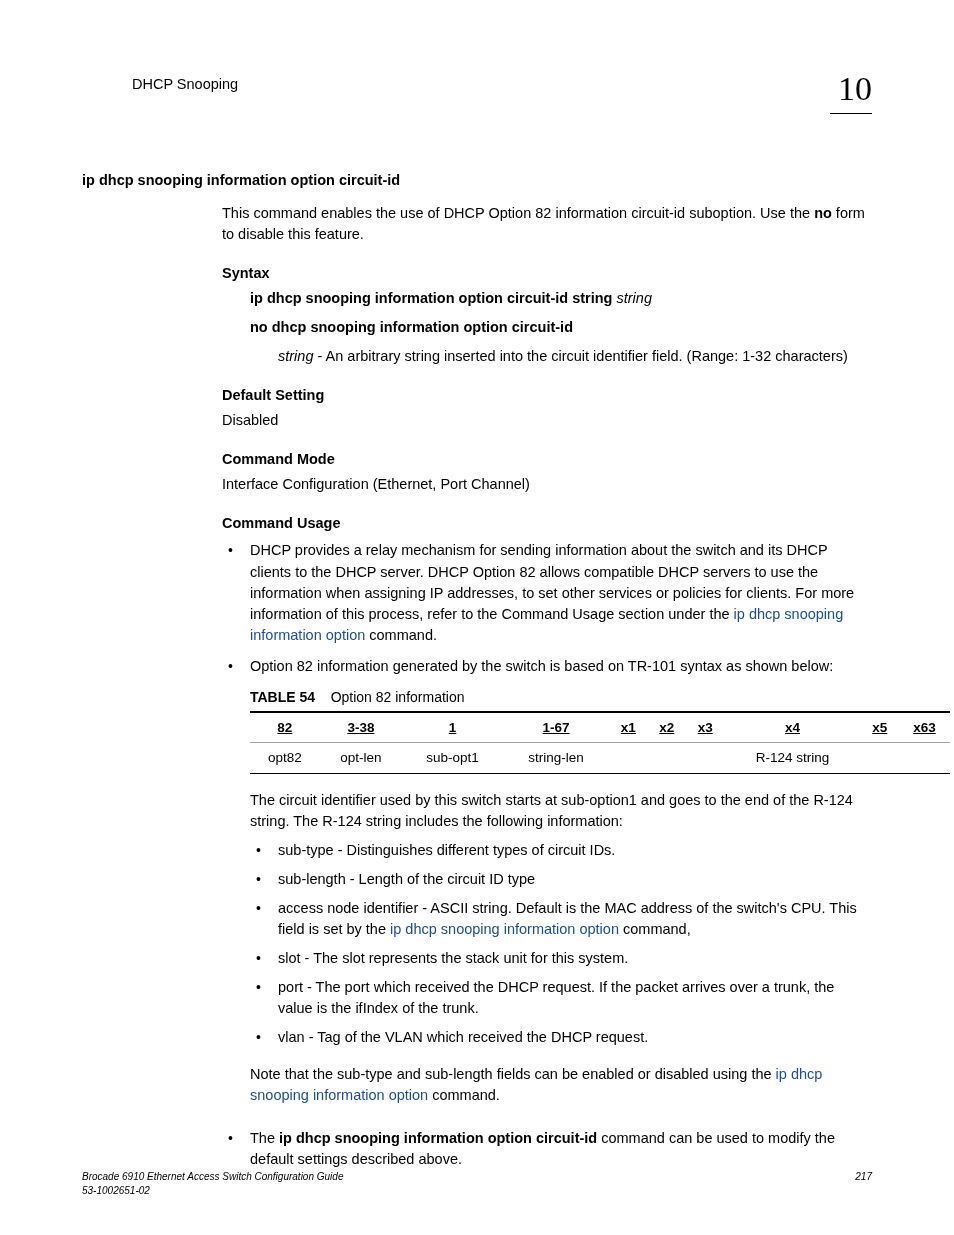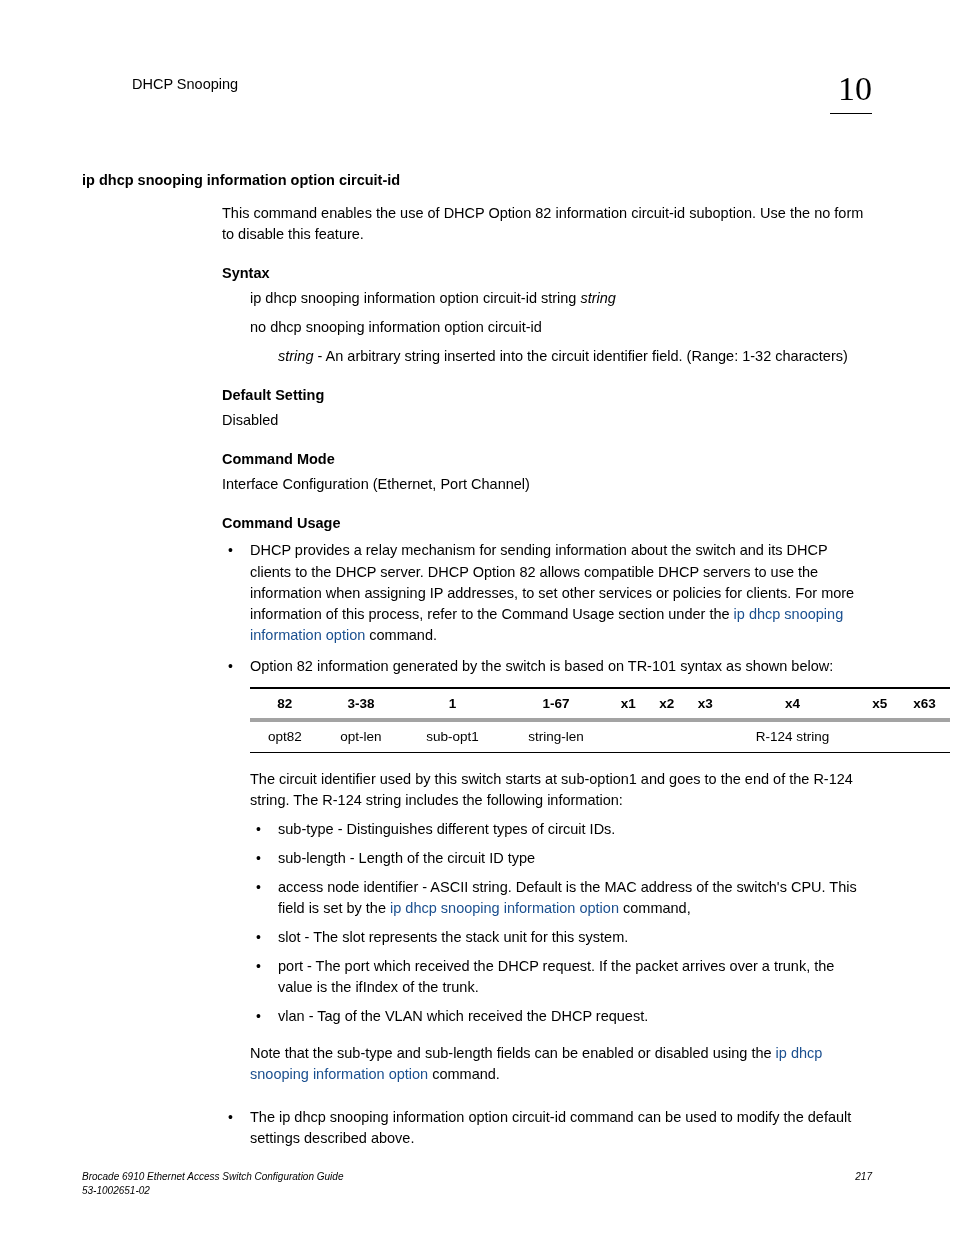--- a/index.html
+++ b/index.html
@@ -92,38 +92,39 @@
     margin-bottom: 8px;
   }
   ul.sub-bullets > li::before {
     content: "•";
     position: absolute;
     left: 6px;
     top: 0;
     font-size: 14px;
   }
   .link { color: #1a4f8f; }
-  .bold { font-weight: normal; }
+  .bold { font-weight: bold; }
   .italic { font-style: italic; }
   .table-caption {
     margin-top: 10px;
     margin-left: 168px;
     font-size: 14px;
   }
   .table-caption .tbl-label { font-weight: bold; }
   table.opt82 {
     margin-left: 168px;
     margin-top: 4px;
     border-collapse: collapse;
     width: 700px;
     font-size: 13.5px;
   }
   table.opt82 thead tr {
     border-top: 2px solid #000;
-    border-bottom: 4px solid #a3a3a3;
+    border-bottom: 1px solid #a3a3a3;
+    text-decoration: underline;
   }
   table.opt82 tbody tr {
     border-bottom: 1px solid #000;
   }
   table.opt82 th, table.opt82 td {
     padding: 5px 4px;
     text-align: center;
     font-weight: normal;
   }
   table.opt82 th { font-weight: bold; }
@@ -181,20 +182,23 @@
 
   <ul class="bullets">
     <li>
       <span>DHCP provides a relay mechanism for sending information about the switch and its DHCP clients to the DHCP server. DHCP Option 82 allows compatible DHCP servers to use the information when assigning IP addresses, to set other services or policies for clients. For more information of this process, refer to the Command Usage section under the </span><span class="link">ip dhcp snooping information option</span><span> command.</span>
     </li>
     <li>
       <span>Option 82 information generated by the switch is based on TR-101 syntax as shown below:</span>
     </li>
   </ul>
 
+  <div class="table-caption">
+    <span class="tbl-label">TABLE 54</span>&nbsp;&nbsp;&nbsp;&nbsp;<span>Option 82 information</span>
+  </div>
 
   <table class="opt82">
     <thead>
       <tr>
         <th>82</th>
         <th>3-38</th>
         <th>1</th>
         <th>1-67</th>
         <th>x1</th>
         <th>x2</th>

